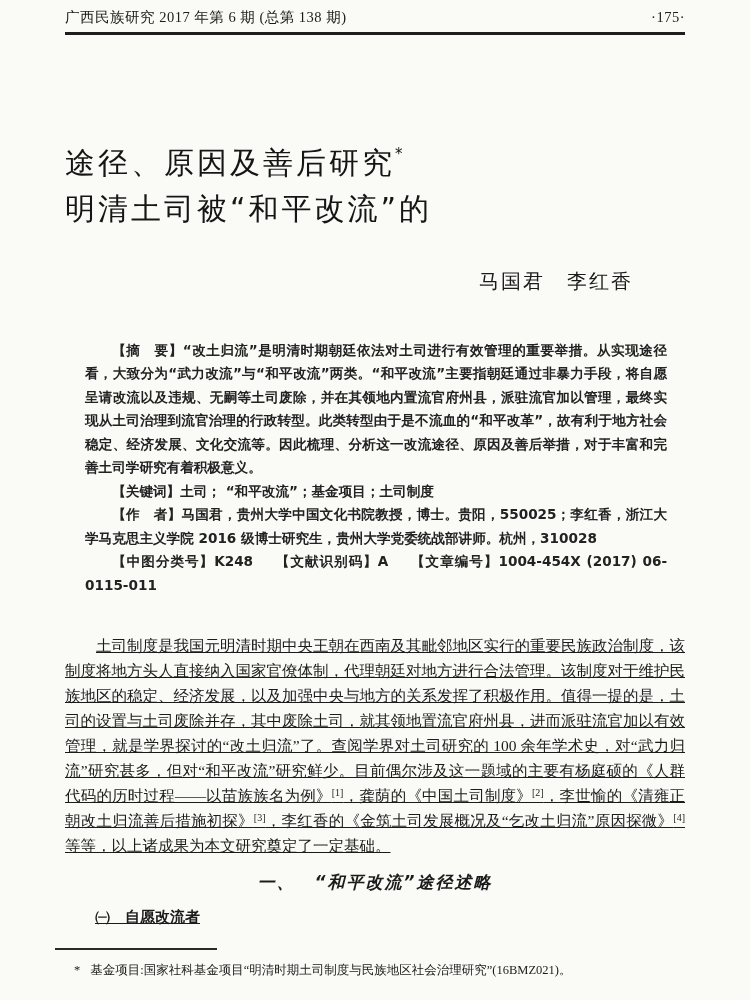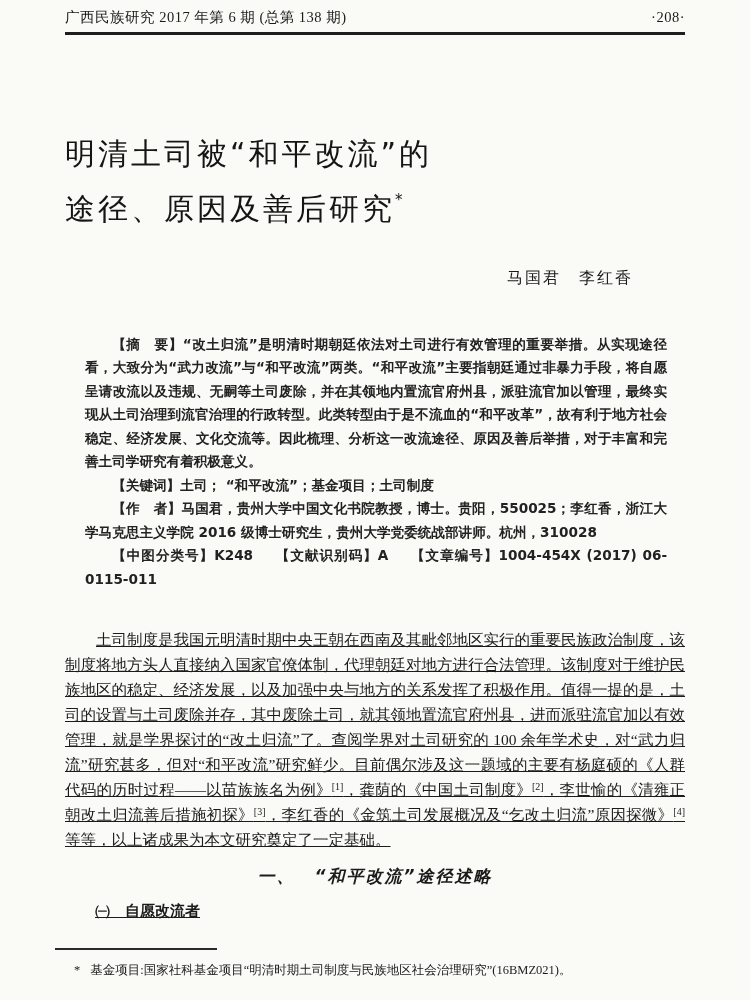--- a/index.html
+++ b/index.html
@@ -45,21 +45,21 @@
   .title-star {
     font-size: 15px;
     vertical-align: 14px;
     letter-spacing: 0;
   }
   
   .authors-line {
     margin-top: 36px;
     text-align: right;
     padding-right: 52px;
-    font-size: 16px;
+    font-size: 20px;
     letter-spacing: 2px;
   }
   
   .abstract-block {
     margin: 44px 18px 0 20px;
     font-family: "DejaVu Sans", "Liberation Sans", sans-serif;
     font-weight: 600;
     font-size: 13.6px;
     line-height: 23.5px;
     text-align: justify;
@@ -125,30 +125,30 @@
   }
   .footnote-marker { margin-right: 10px; }
 </style>
 </head>
 <body>
 
 <div class="page">
 
   <div class="journal-header">
     <span>广西民族研究  2017 年第 6 期  (总第 138 期)</span>
-    <span>·208·</span>
+    <span>·175·</span>
   </div>
   <div class="header-rule"></div>
 
   <div class="article-title">
     <div class="title-line">
-      <span>明清土司被“和平改流”的</span>
+      <span>途径、原因及善后研究</span><sup class="title-star">*</sup>
     </div>
     <div class="title-line">
-      <span>途径、原因及善后研究</span><sup class="title-star">*</sup>
+      <span>明清土司被“和平改流”的</span>
     </div>
   </div>
 
   <div class="authors-line">
     <span>马国君　李红香</span>
   </div>
 
   <div class="abstract-block">
     <p><span>【摘　要】</span><span>“改土归流”是明清时期朝廷依法对土司进行有效管理的重要举措。从实现途径看，大致分为“武力改流”与“和平改流”两类。“和平改流”主要指朝廷通过非暴力手段，将自愿呈请改流以及违规、无嗣等土司废除，并在其领地内置流官府州县，派驻流官加以管理，最终实现从土司治理到流官治理的行政转型。此类转型由于是不流血的“和平改革”，故有利于地方社会稳定、经济发展、文化交流等。因此梳理、分析这一改流途径、原因及善后举措，对于丰富和完善土司学研究有着积极意义。</span></p>
     <p><span>【关键词】</span><span>土司； “和平改流”；基金项目；土司制度</span></p>

